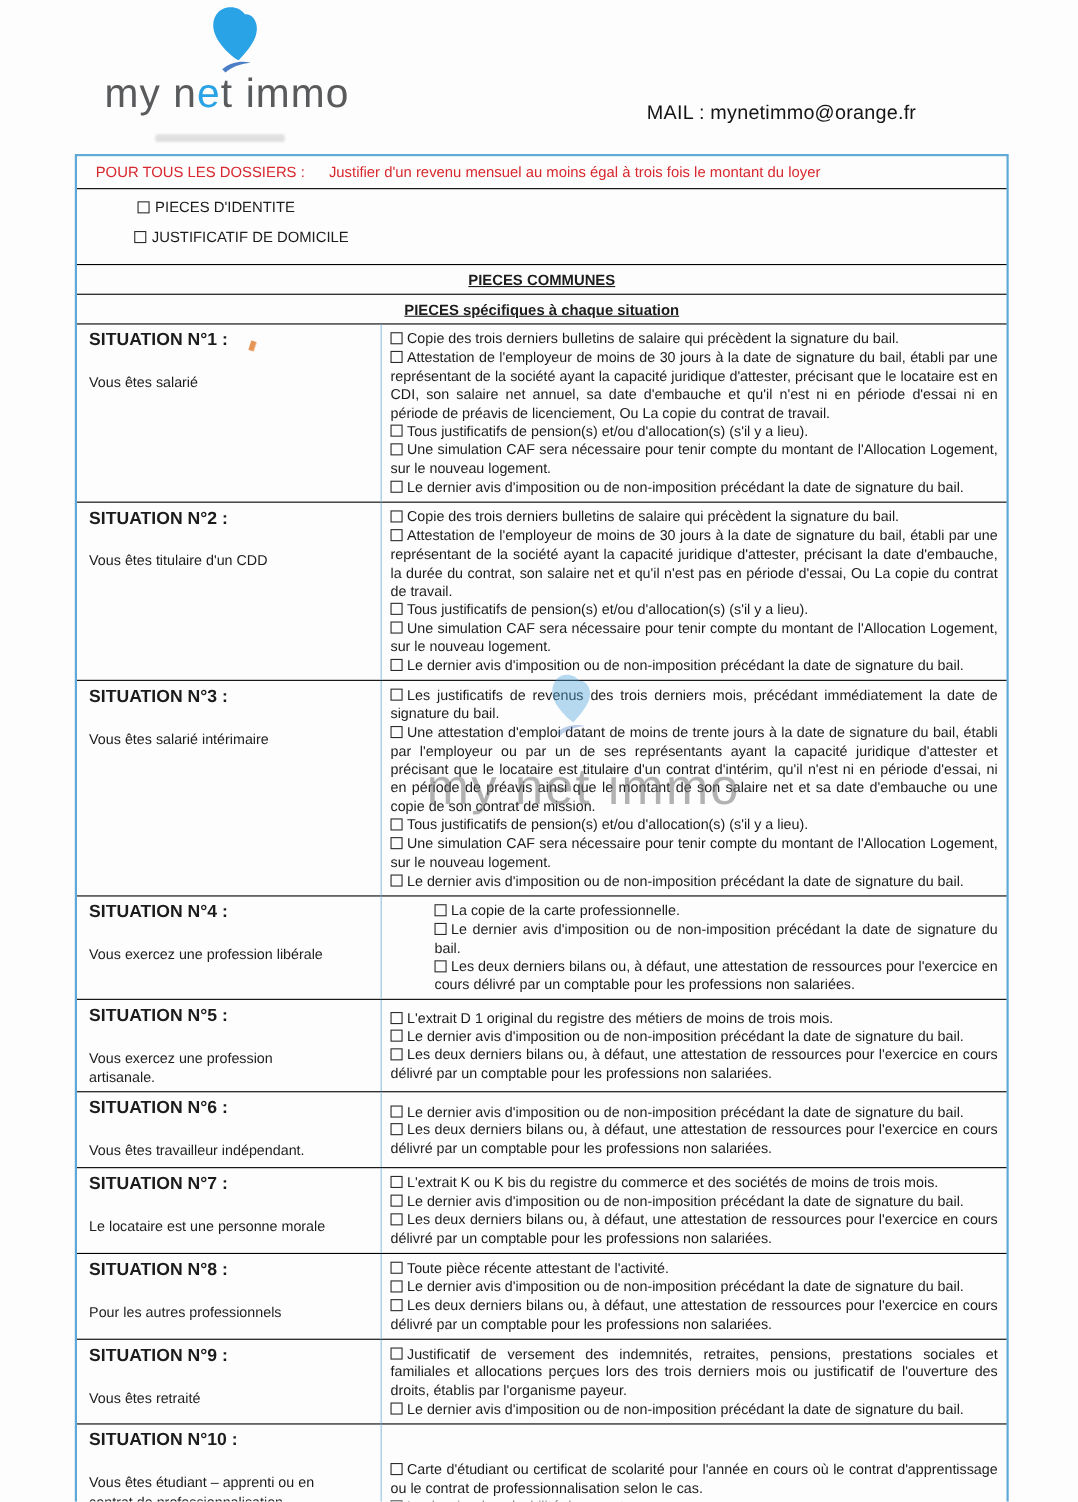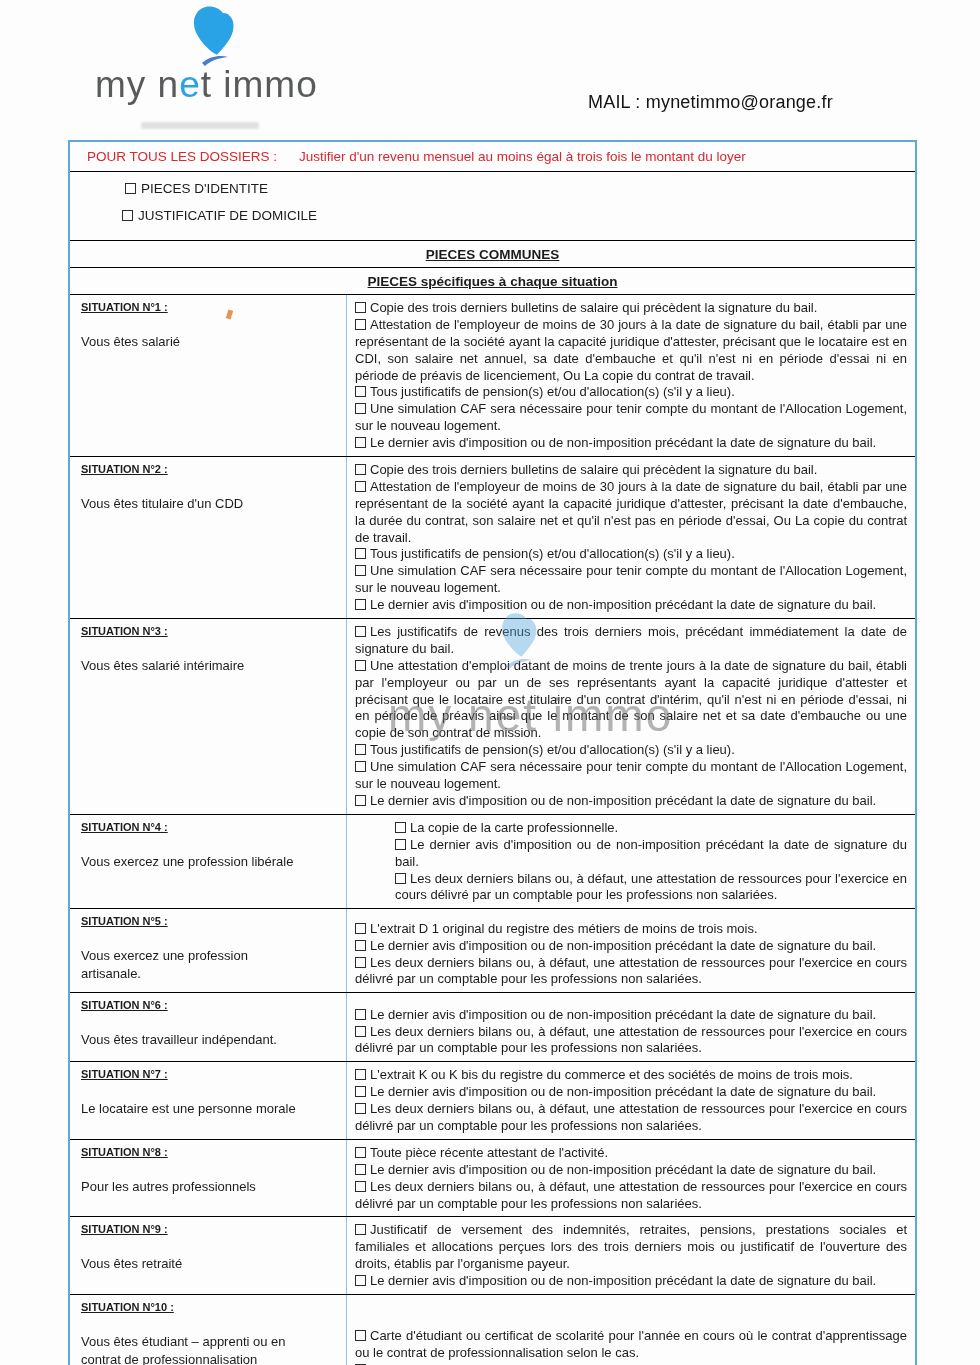--- a/index.html
+++ b/index.html
@@ -64,26 +64,26 @@
     background:transparent;vertical-align:baseline;margin-right:5px;
     flex:none;position:relative;top:0px;
   }
   
   .situation{align-items:stretch;}
   .label-cell{
     width:277px;flex:none;border-right:1px solid #8fc0e2;
     box-sizing:border-box;padding:6px 8px 4px 11px;
     font-size:13px;color:#1c1c1c;
   }
-  .sit-title{font-weight:bold;text-decoration:underline;font-size:11px;}
+  .sit-title{font-weight:bold;font-size:16px;}
   .sit-desc{margin-top:20px;max-width:222px;line-height:1.35;}
   .content-cell{
     flex:1;box-sizing:border-box;padding:5px 8px 4px 8px;
     font-size:13px;line-height:1.3;color:#1c1c1c;
-    display:flex;flex-direction:column;justify-content:flex-end;
+    display:flex;flex-direction:column;justify-content:center;
   }
   .doc-item{text-align:justify;}
   .doc-item .cb{margin-right:4px;top:1px;}
   
   #situations .situation:nth-child(1){min-height:147px;}
   #situations .situation:nth-child(2){min-height:125px;}
   #situations .situation:nth-child(3){min-height:148px;}
   #situations .situation:nth-child(4){min-height:83px;gap:40px;}
   #situations .situation:nth-child(5){min-height:84px;}
   #situations .situation:nth-child(6){min-height:69px;}

